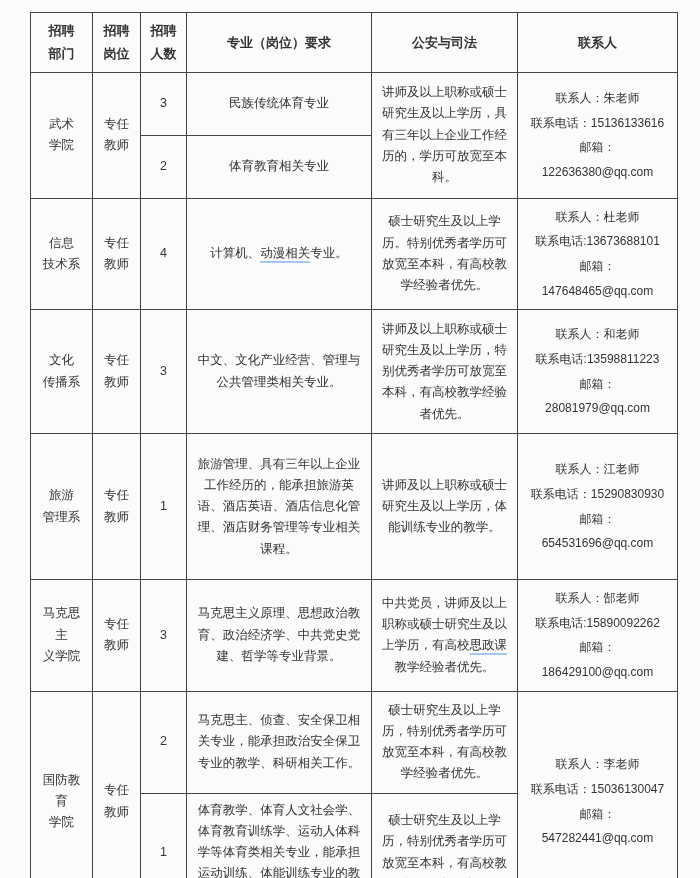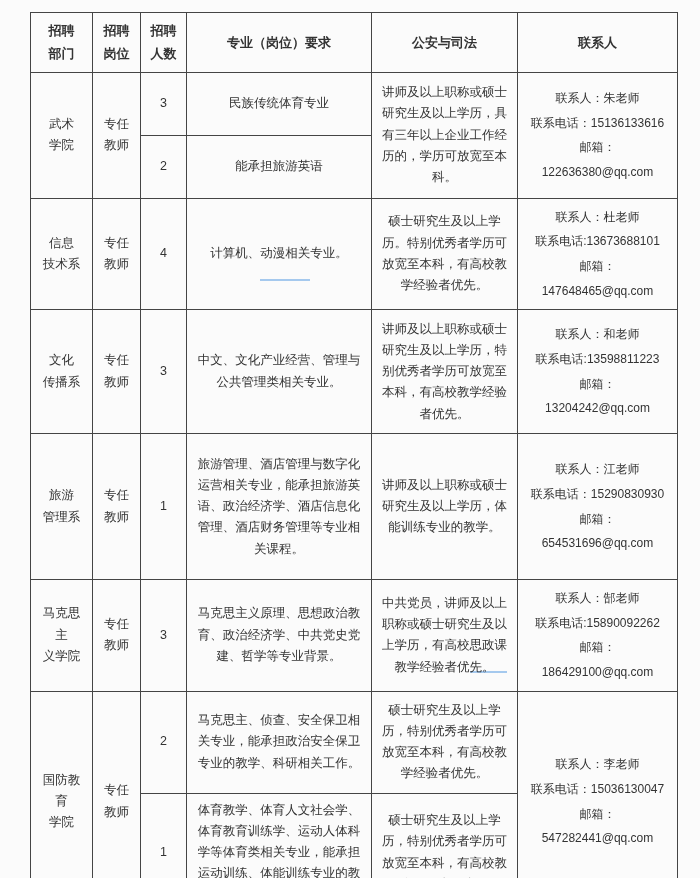--- a/index.html
+++ b/index.html
@@ -33,21 +33,21 @@
     font-size: 13px;
     text-align: center;
     line-height: 1.8;
   }
   .c { text-align: center; }
   .l { text-align: center; }
   .pre { white-space: pre-line; }
   .contact { line-height: 2.05; font-size: 12px; word-break: break-all; margin-left: 30px; }
   .u {
     border-bottom: 2px solid #a5c9ee;
-    padding-bottom: 19px;
+    padding-bottom: 1px;
   }
   tr.h58  { height: 58px; margin-top: 11px; }
   tr.h63  { height: 63px; }
   tr.h97  { height: 97px; }
   tr.h124 { height: 124px; }
   tr.h146 { height: 146px; }
   tr.h102 { height: 102px; }
   tr.h112 { height: 112px; }
   col.w-dept  { width: 62px; }
   col.w-pos   { width: 48px; }
@@ -91,21 +91,21 @@
       <td class="c">3</td>
       <td class="c">民族传统体育专业</td>
       <td class="l" rowspan="2">讲师及以上职称或硕士研究生及以上学历，具有三年以上企业工作经历的，学历可放宽至本科。</td>
       <td class="l pre contact" rowspan="2">联系人：朱老师
 联系电话：15136133616
 邮箱：
 122636380@qq.com</td>
     </tr>
     <tr class="h63">
       <td class="c">2</td>
-      <td class="c">能承担旅游英语</td>
+      <td class="c">体育教育相关专业</td>
     </tr>
 
     <tr class="h97">
       <td class="c pre">信息
 技术系</td>
       <td class="c pre">专任
 教师</td>
       <td class="c">4</td>
       <td class="l"><span>计算机、</span><span class="u">动漫相关</span><span>专业。</span></td>
       <td class="l">硕士研究生及以上学历。特别优秀者学历可放宽至本科，有高校教学经验者优先。</td>
@@ -119,30 +119,30 @@
       <td class="c pre">文化
 传播系</td>
       <td class="c pre">专任
 教师</td>
       <td class="c">3</td>
       <td class="l">中文、文化产业经营、管理与公共管理类相关专业。</td>
       <td class="l">讲师及以上职称或硕士研究生及以上学历，特别优秀者学历可放宽至本科，有高校教学经验者优先。</td>
       <td class="l pre contact">联系人：和老师
 联系电话:13598811223
 邮箱：
-13204242@qq.com</td>
+28081979@qq.com</td>
     </tr>
 
     <tr class="h146">
       <td class="c pre">旅游
 管理系</td>
       <td class="c pre">专任
 教师</td>
       <td class="c">1</td>
-      <td class="l">旅游管理、酒店管理与数字化运营相关专业，能承担旅游英语、政治经济学、酒店信息化管理、酒店财务管理等专业相关课程。</td>
+      <td class="l">旅游管理、具有三年以上企业工作经历的，能承担旅游英语、酒店英语、酒店信息化管理、酒店财务管理等专业相关课程。</td>
       <td class="l">讲师及以上职称或硕士研究生及以上学历，体能训练专业的教学。</td>
       <td class="l pre contact">联系人：江老师
 联系电话：15290830930
 邮箱：
 654531696@qq.com</td>
     </tr>
 
     <tr class="h97">
       <td class="c pre">马克思主
 义学院</td>

